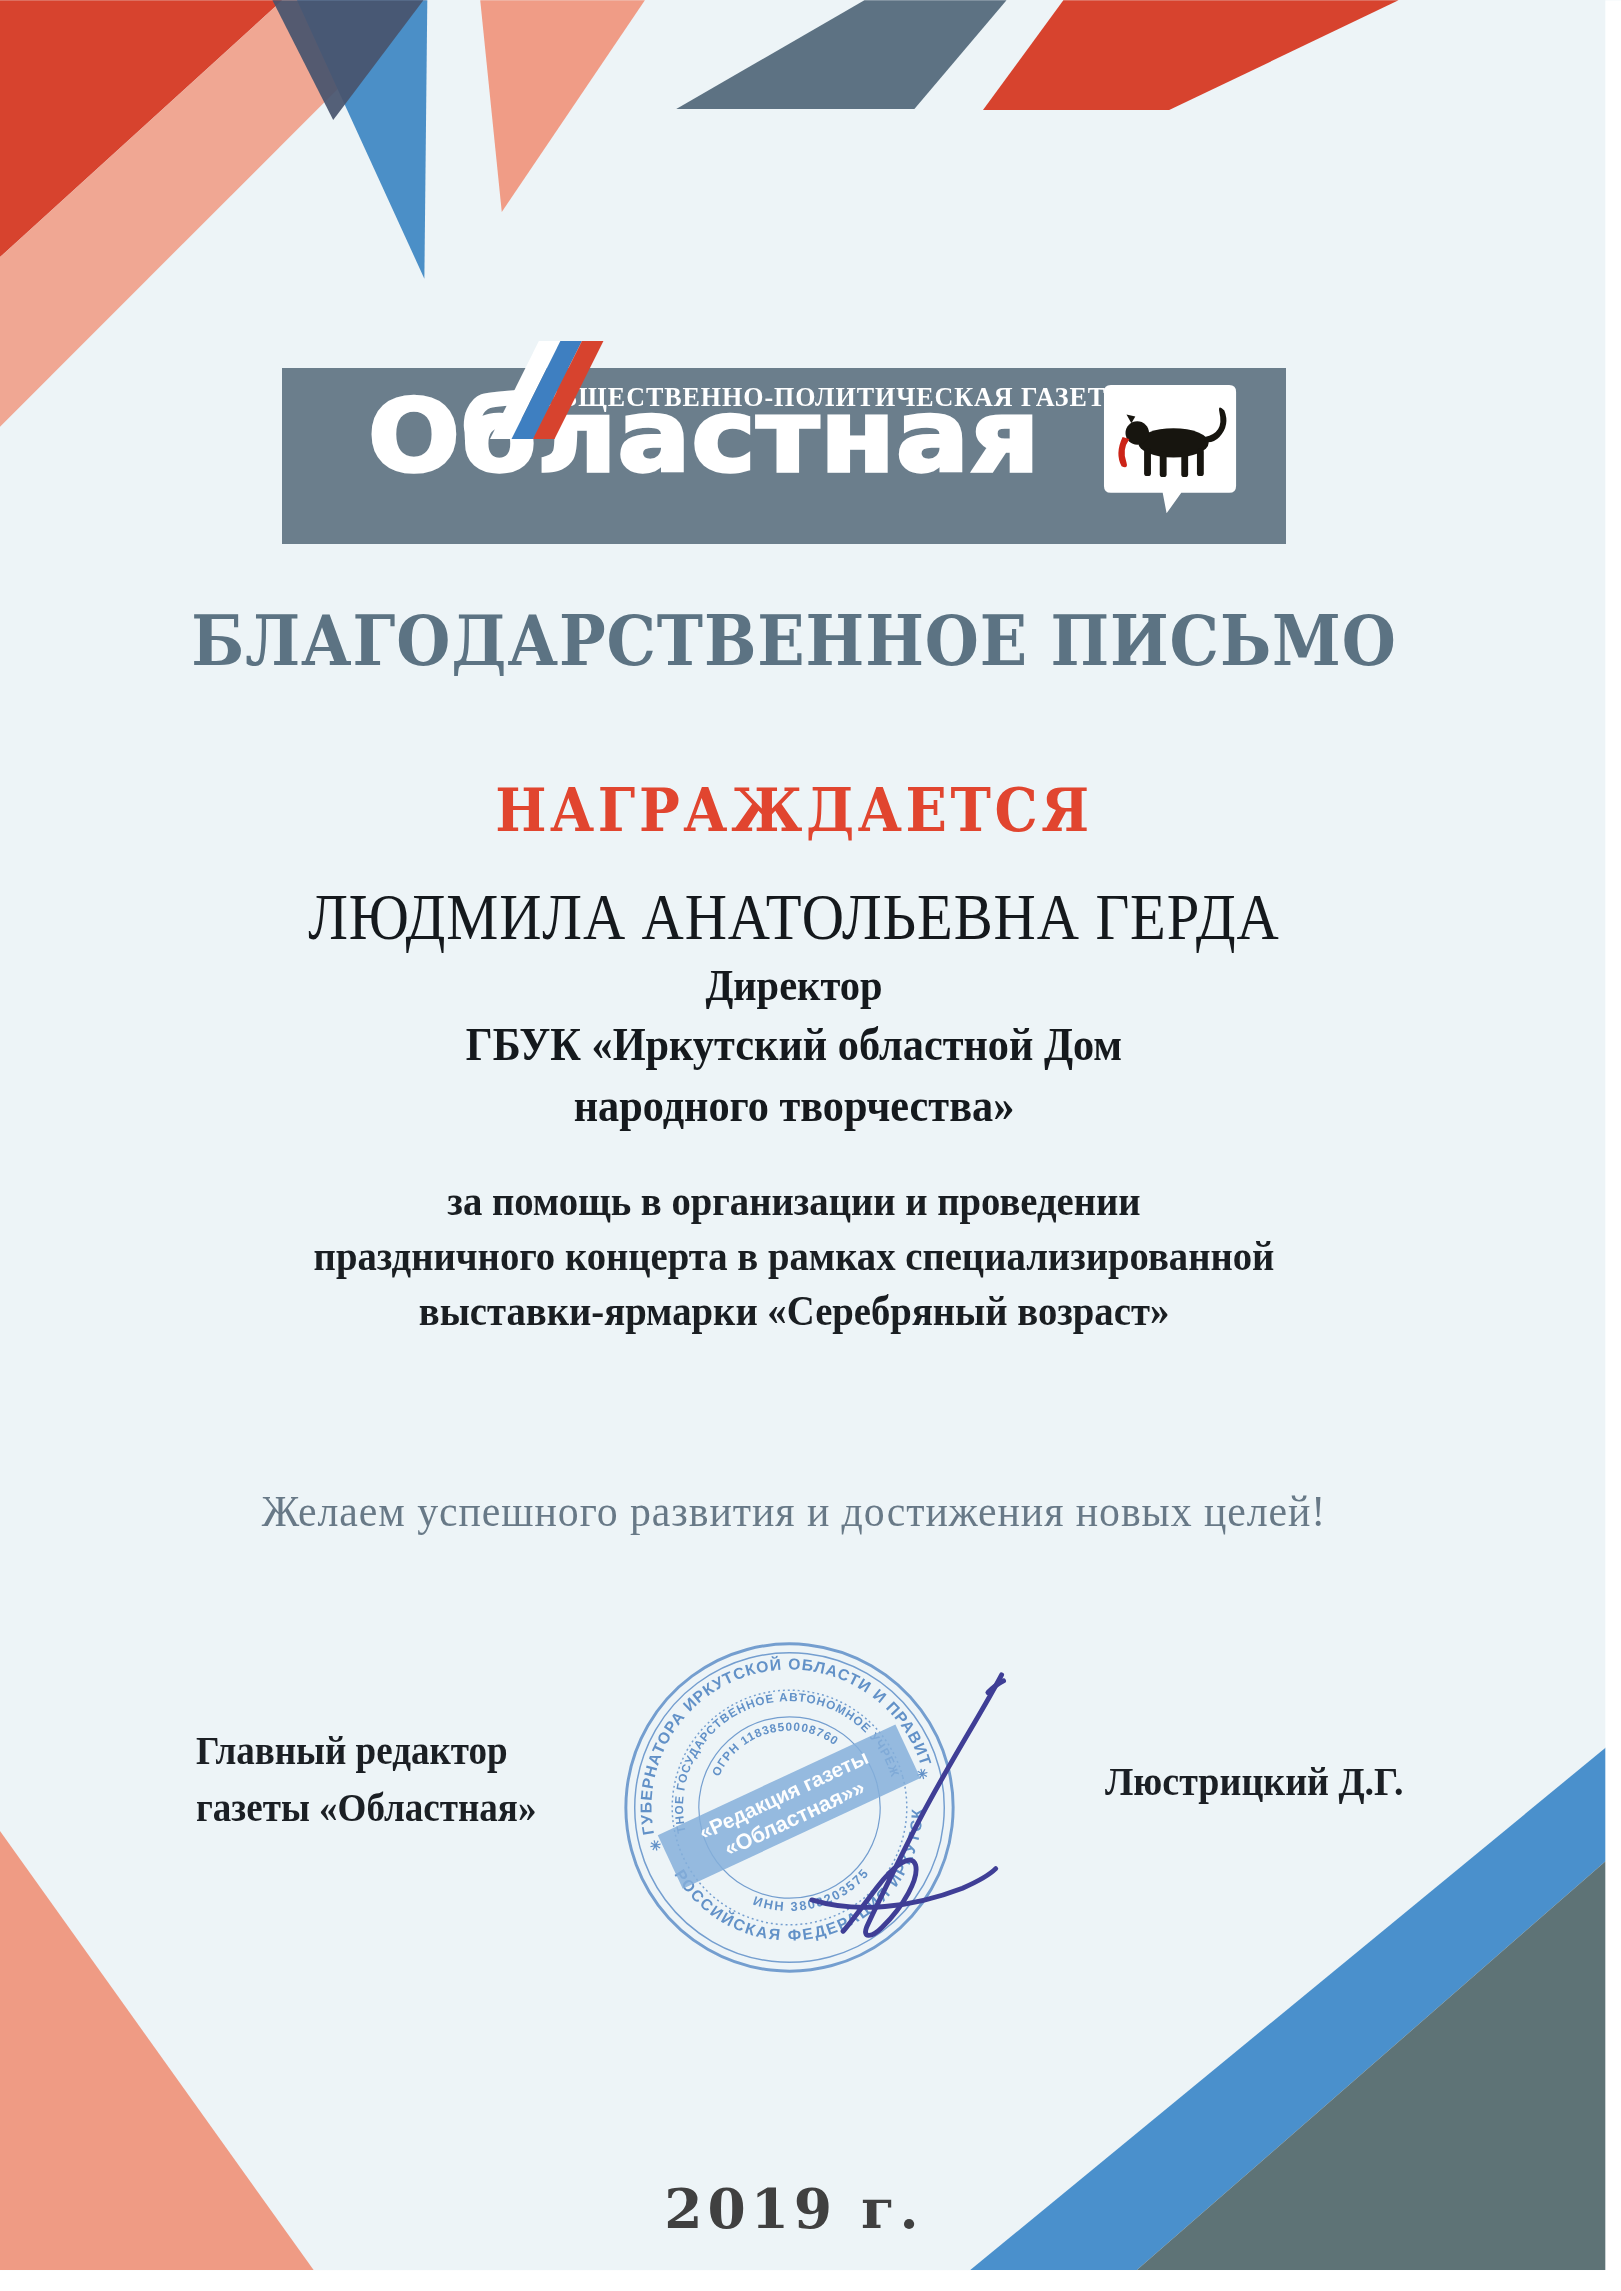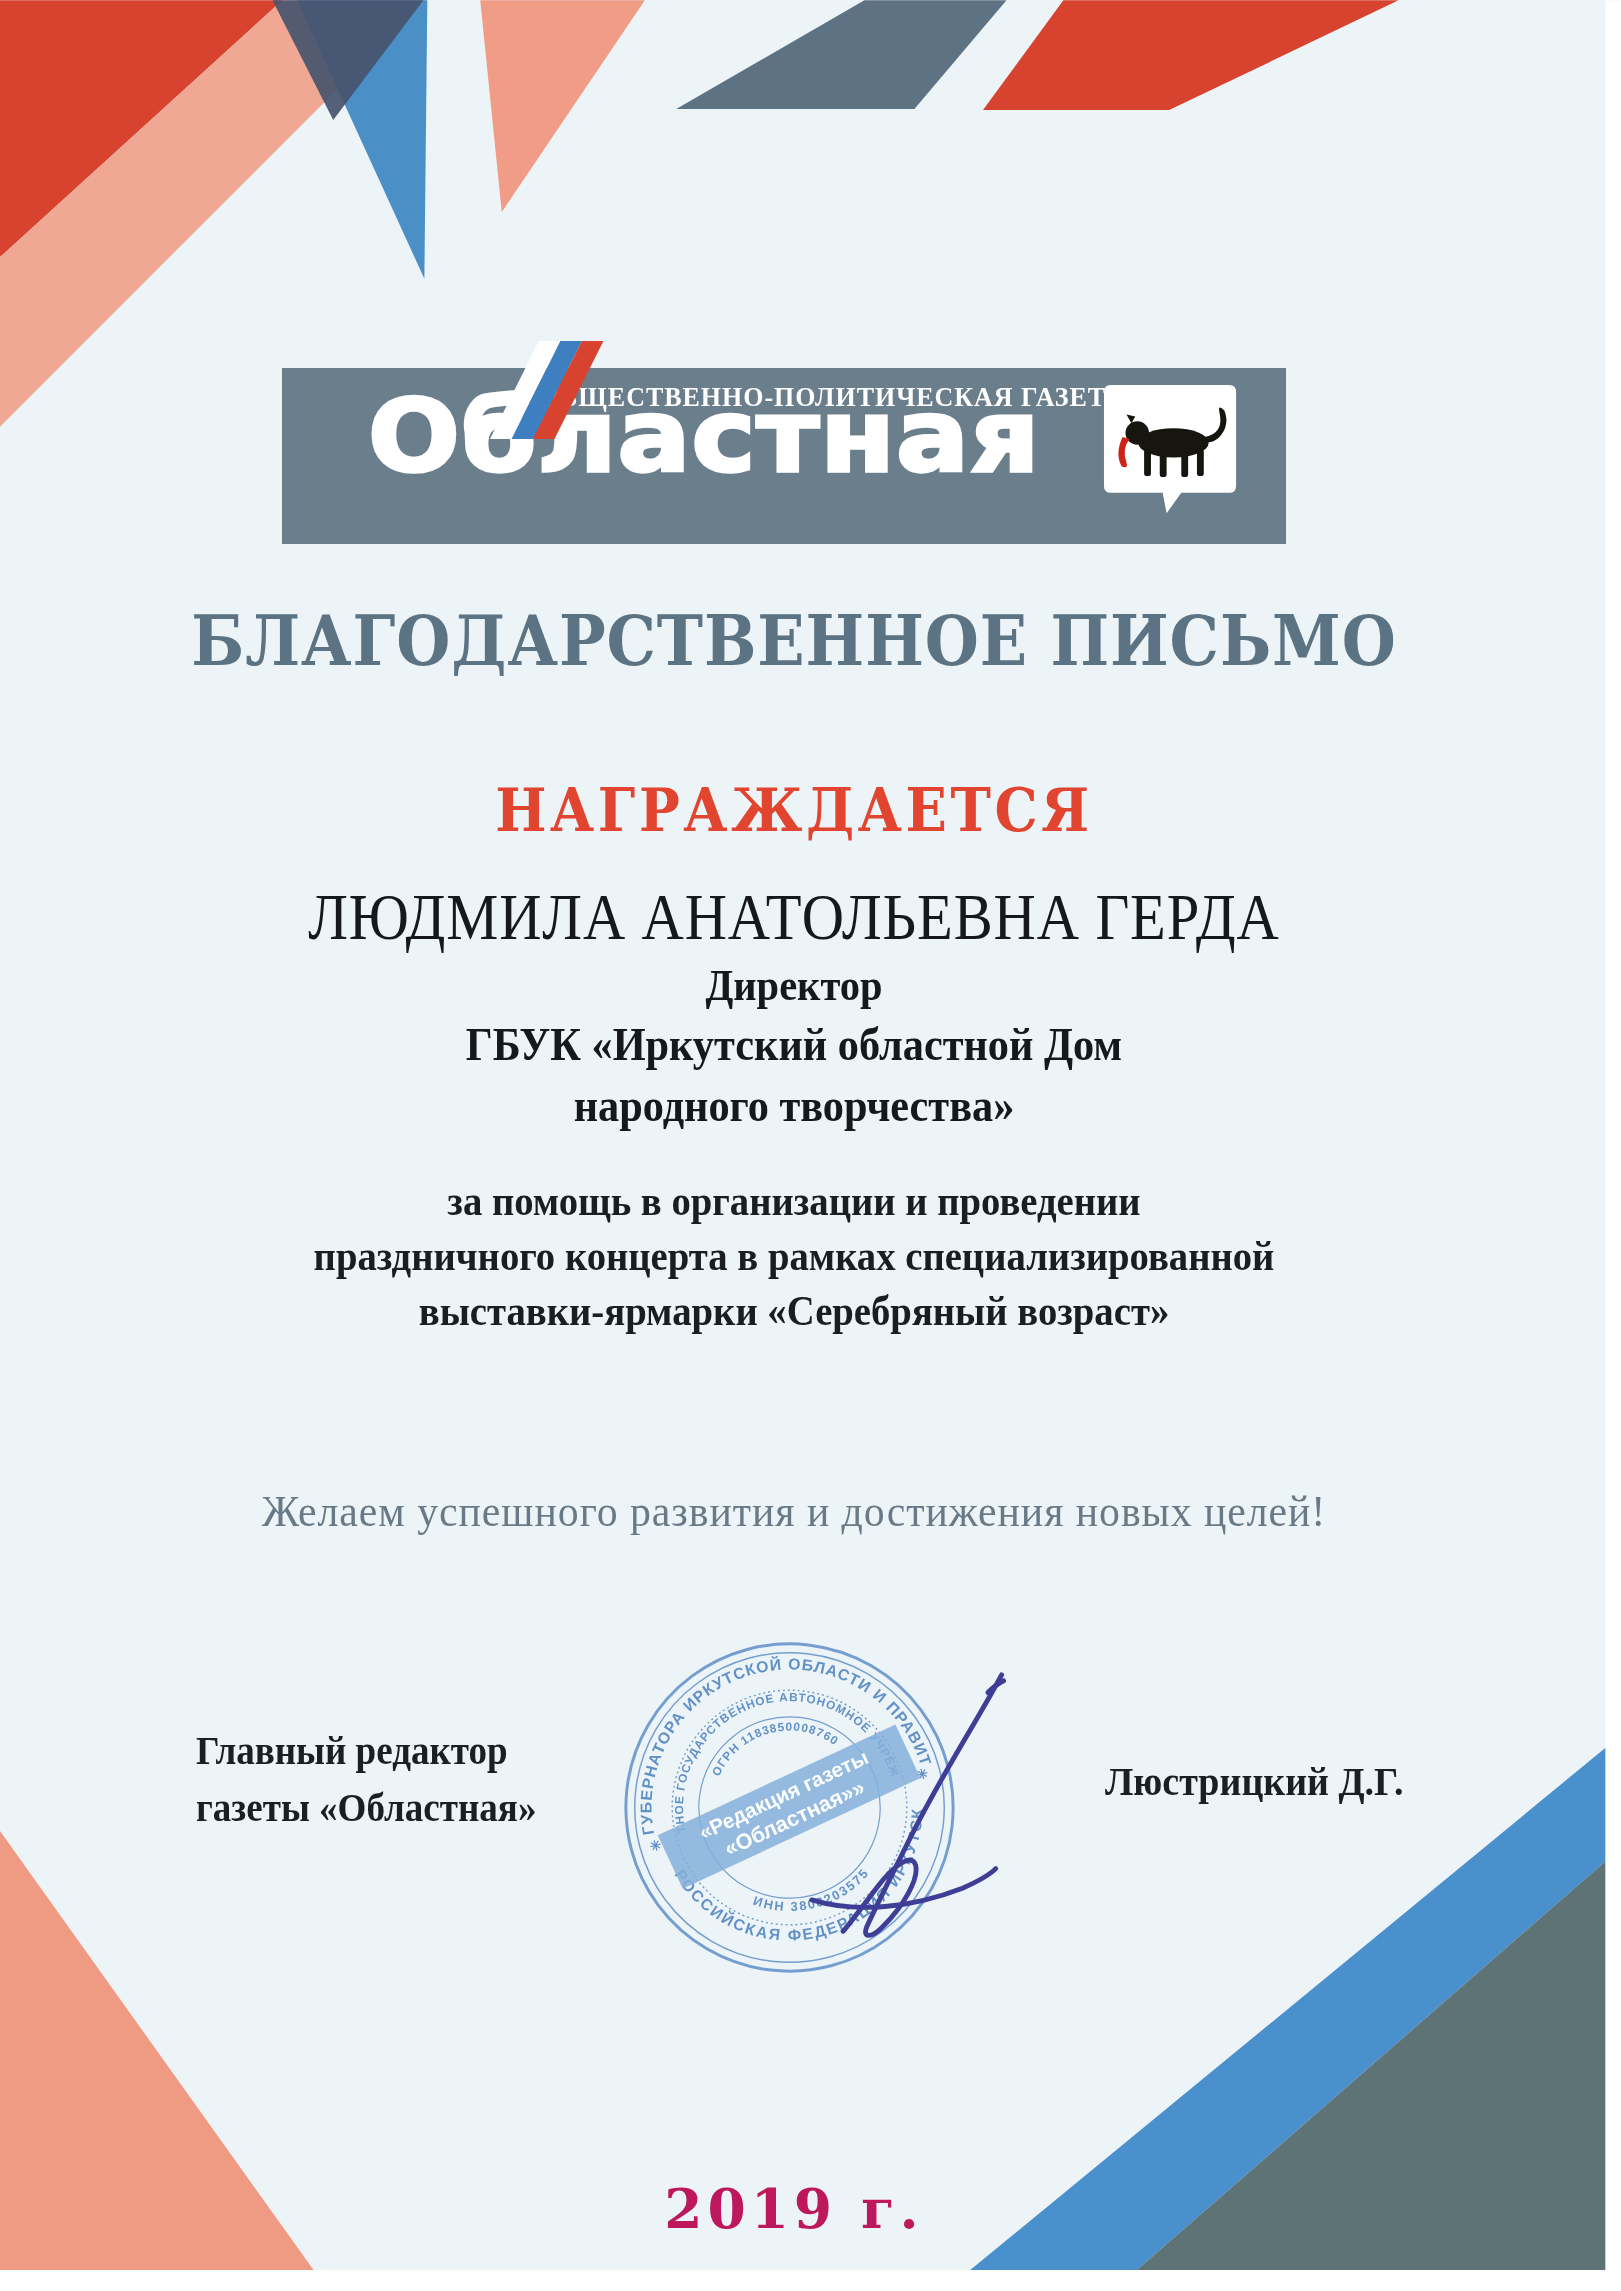--- a/index.html
+++ b/index.html
@@ -52,21 +52,21 @@
   .reason{font-size:43px;color:#1a1e22;font-weight:700;transform:scaleX(.9);}
   .reason1{top:1176px;}
   .reason2{top:1231px;}
   .reason3{top:1286px;}
   .wish{
     top:1486px;font-size:44px;color:#687987;font-weight:400;
     transform:scaleX(.95);letter-spacing:1px;
   }
   .year{
     top:2176px;font-family:"DejaVu Serif",serif;font-weight:700;font-size:55px;
-    color:#be185d;letter-spacing:4.9px;
+    color:#404040;letter-spacing:4.9px;
   }
   
   .sig-role{
     position:absolute;left:196px;top:1723px;z-index:3;
     font-size:39px;font-weight:700;color:#1b1f24;line-height:1.45;
     transform:scaleX(.95);transform-origin:left top;white-space:nowrap;
   }
   .sig-name{
     position:absolute;left:1105px;top:1758px;z-index:3;
     font-size:40px;font-weight:700;color:#1b1f24;

